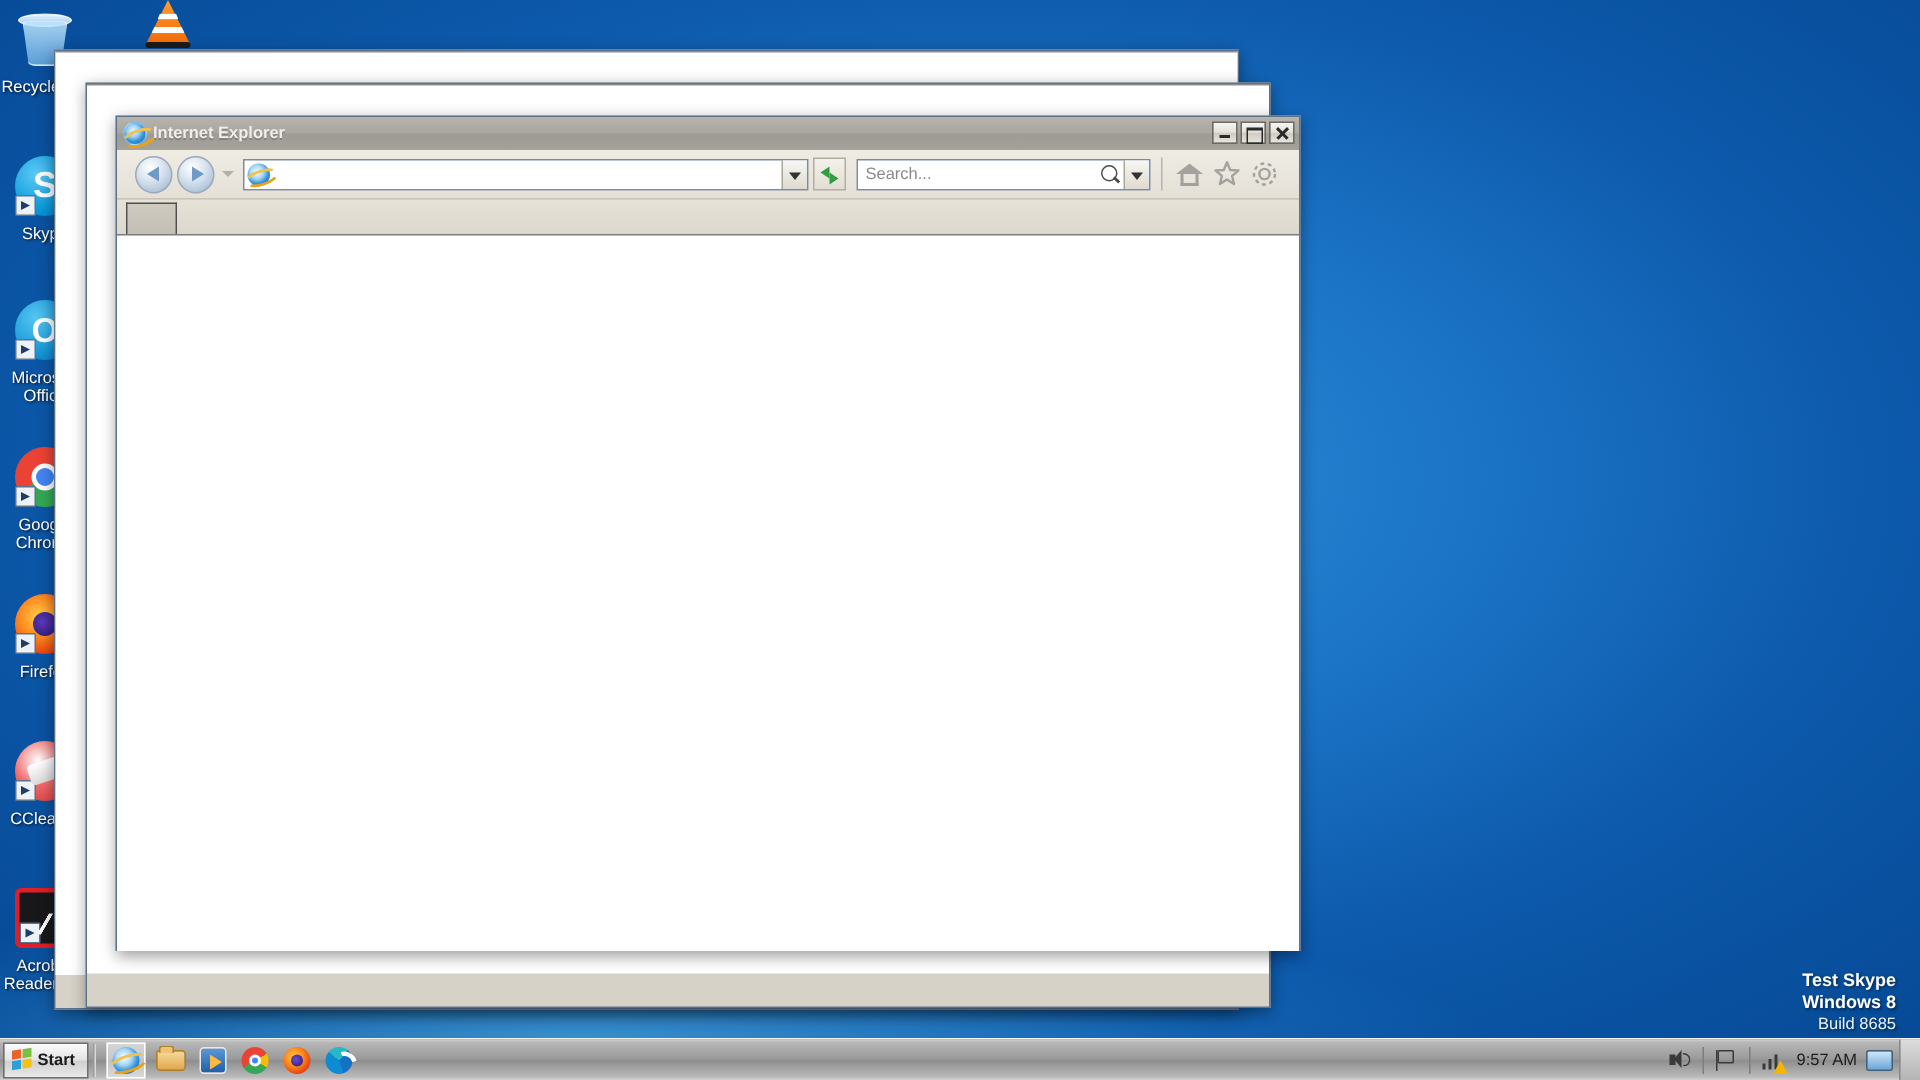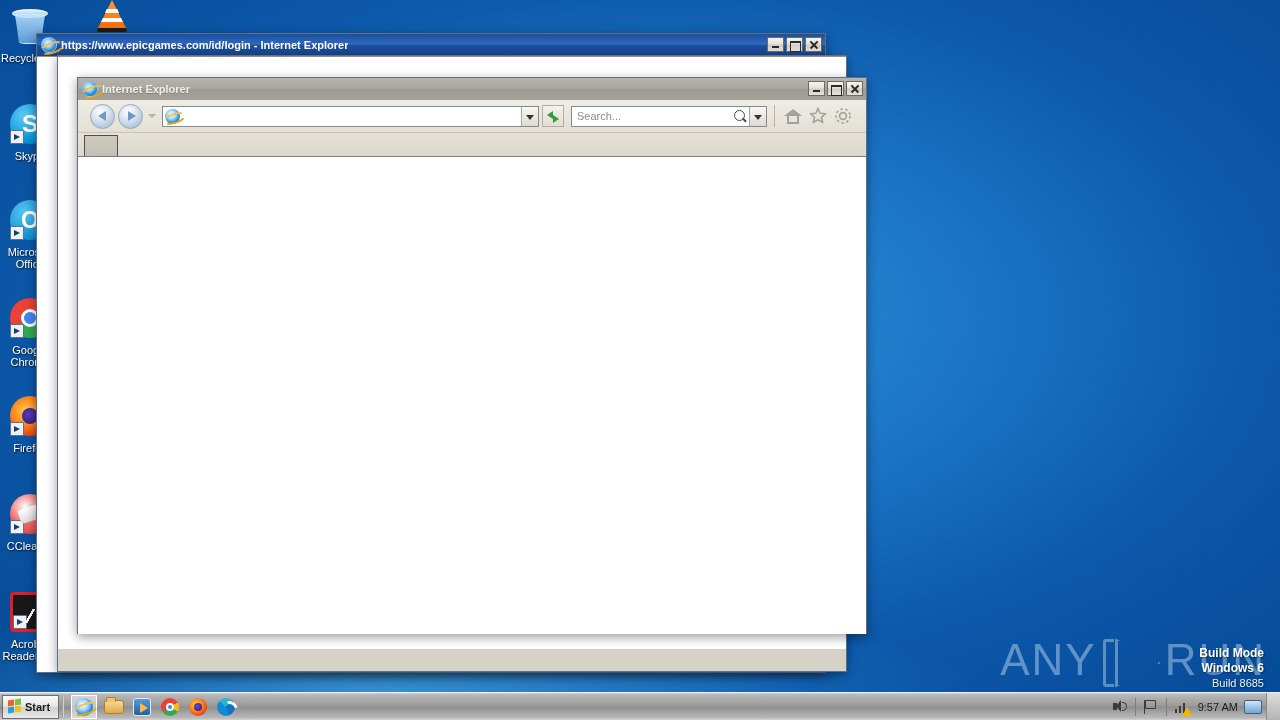--- a/index.html
+++ b/index.html
@@ -683,35 +683,20 @@
           <div class="cone"></div>
           <div class="stripe1"></div>
           <div class="stripe2"></div>
           <div class="base"></div>
         </div>
     </div>
     <span class="lbl"></span>
   </div>
 
   <div class="iewin" style="left:36px; top:33px; width:790px; height:640px;">
-    <div class="ie-title active">
-      <span class="ie-logo"></span>
-      <span class="ie-title-text">https://www.epicgames.com/id/login - Internet Explorer</span>
-      <span class="winbtns">
-        <span class="wbtn min">
-            <i class="g"></i>
-          </span>
-        <span class="wbtn max">
-            <i class="g"></i>
-          </span>
-        <span class="wbtn close">
-            <i class="g"></i>
-          </span>
-      </span>
-    </div>
     <div style="height:616px; background:#ffffff; border-top:1px solid #8d8d8d;"></div>
   </div>
 
   <div class="iewin" style="left:57px; top:55px; width:790px; height:617px;">
     <div style="height:593px; background:#ffffff; border-top:1px solid #8d8d8d;"></div>
   </div>
 
   <div class="iewin" style="left:77px; top:77px; width:790px; height:557px;">
 
     <div class="ie-title inactive">
@@ -777,29 +762,24 @@
       </span>
     </div>
 
     <div class="ie-tabstrip">
       <span class="ie-tab"></span>
     </div>
 
     <div class="ie-content" style="height:478px;"></div>
   </div>
 
-  <div id="watermark">
-    <span class="wm-any">ANY</span>
-    <span class="wm-play"></span>
-    <span class="wm-run">RUN</span>
-  </div>
 
   <div id="testmode">
-    <div class="tm1">Build Mode</div>
-    <div class="tm2">Windows 6</div>
+    <div class="tm1">Test Skype</div>
+    <div class="tm2">Windows 8</div>
     <div class="tm3">Build 8685</div>
   </div>
 
   <div id="taskbar">
     <div class="startbtn">
       <span class="flag">
           <i></i>
           <i></i>
           <i></i>
           <i></i>

